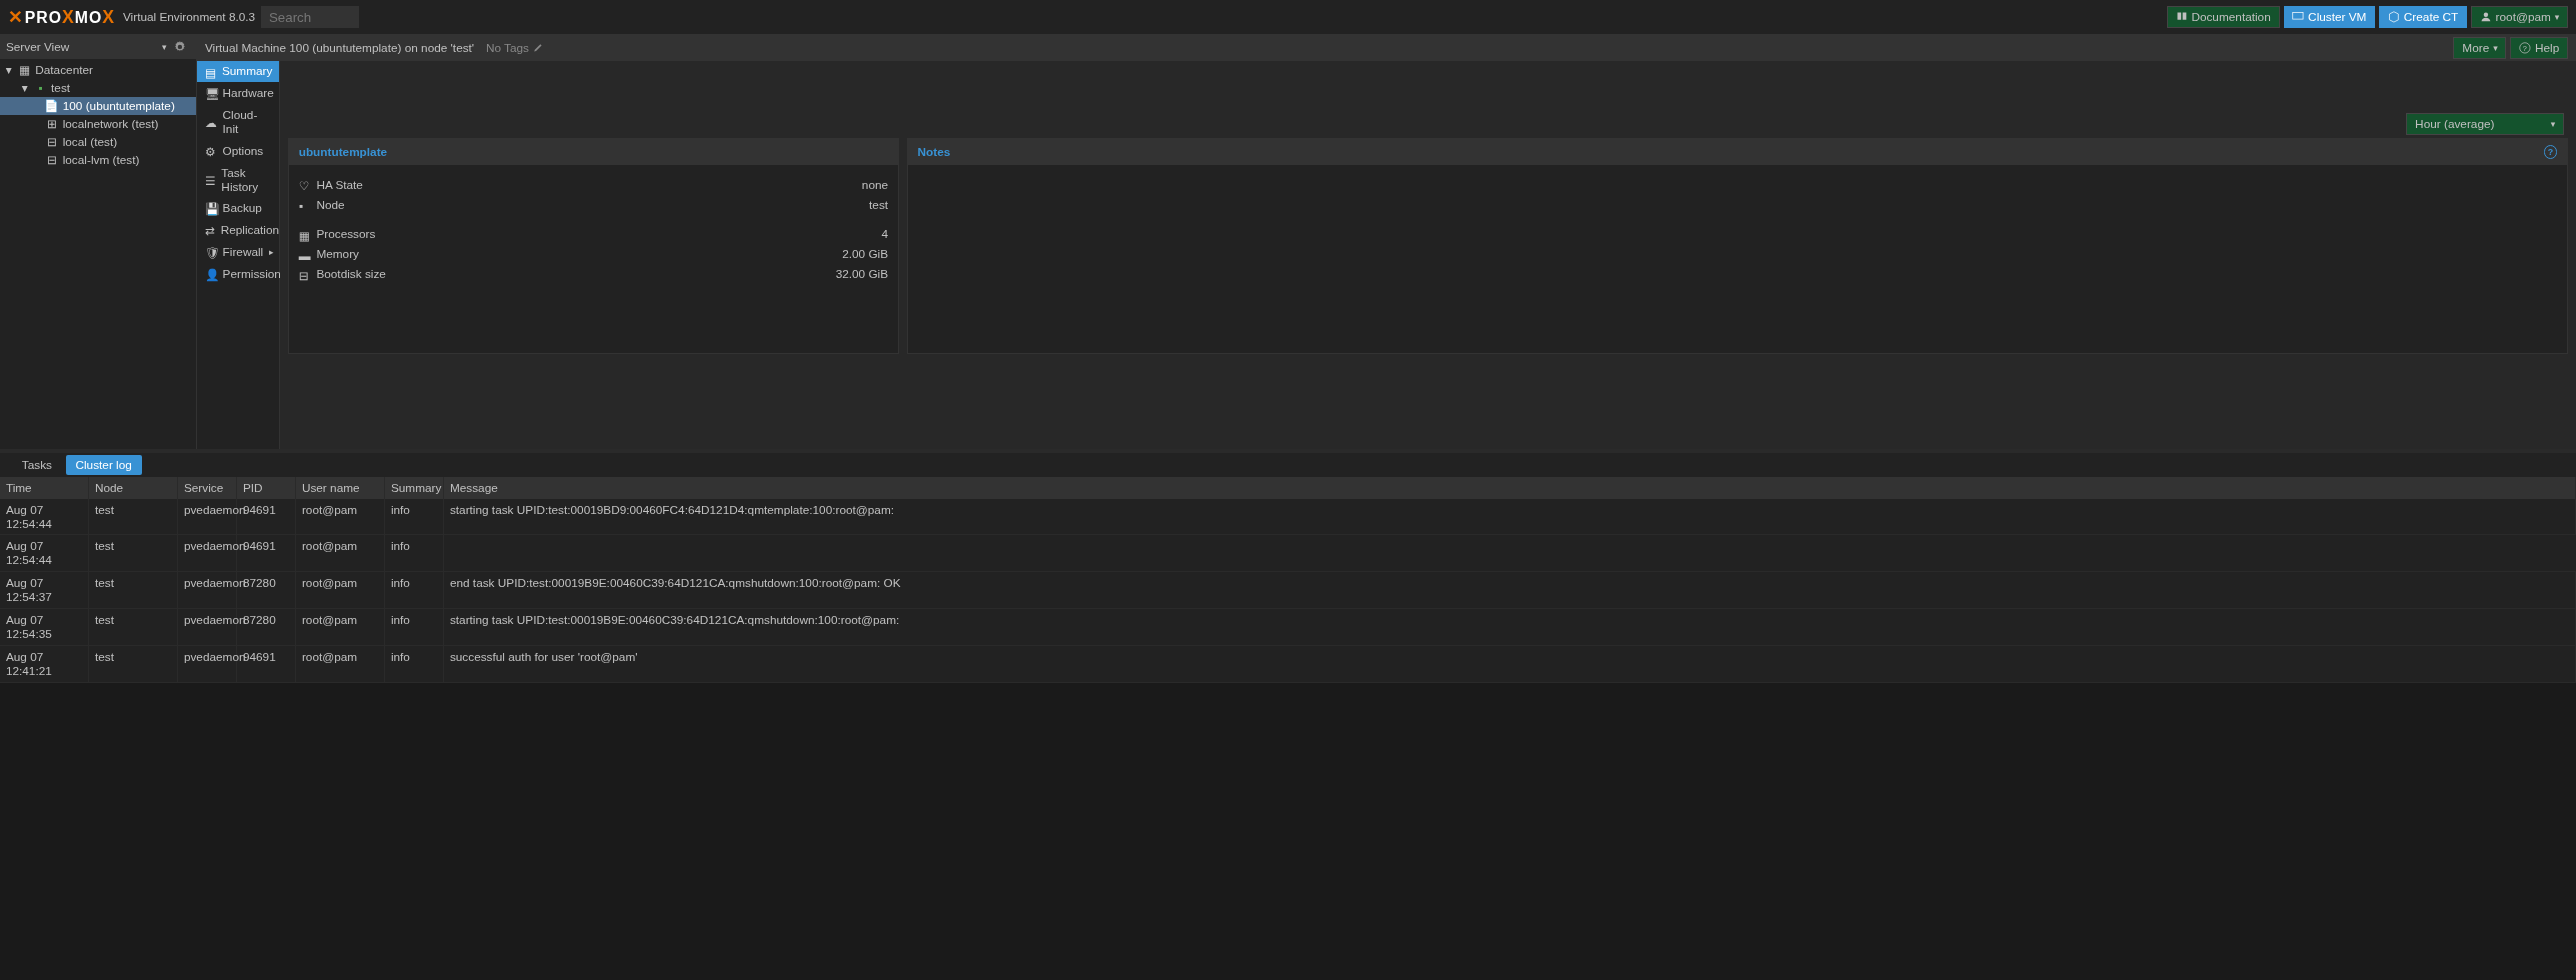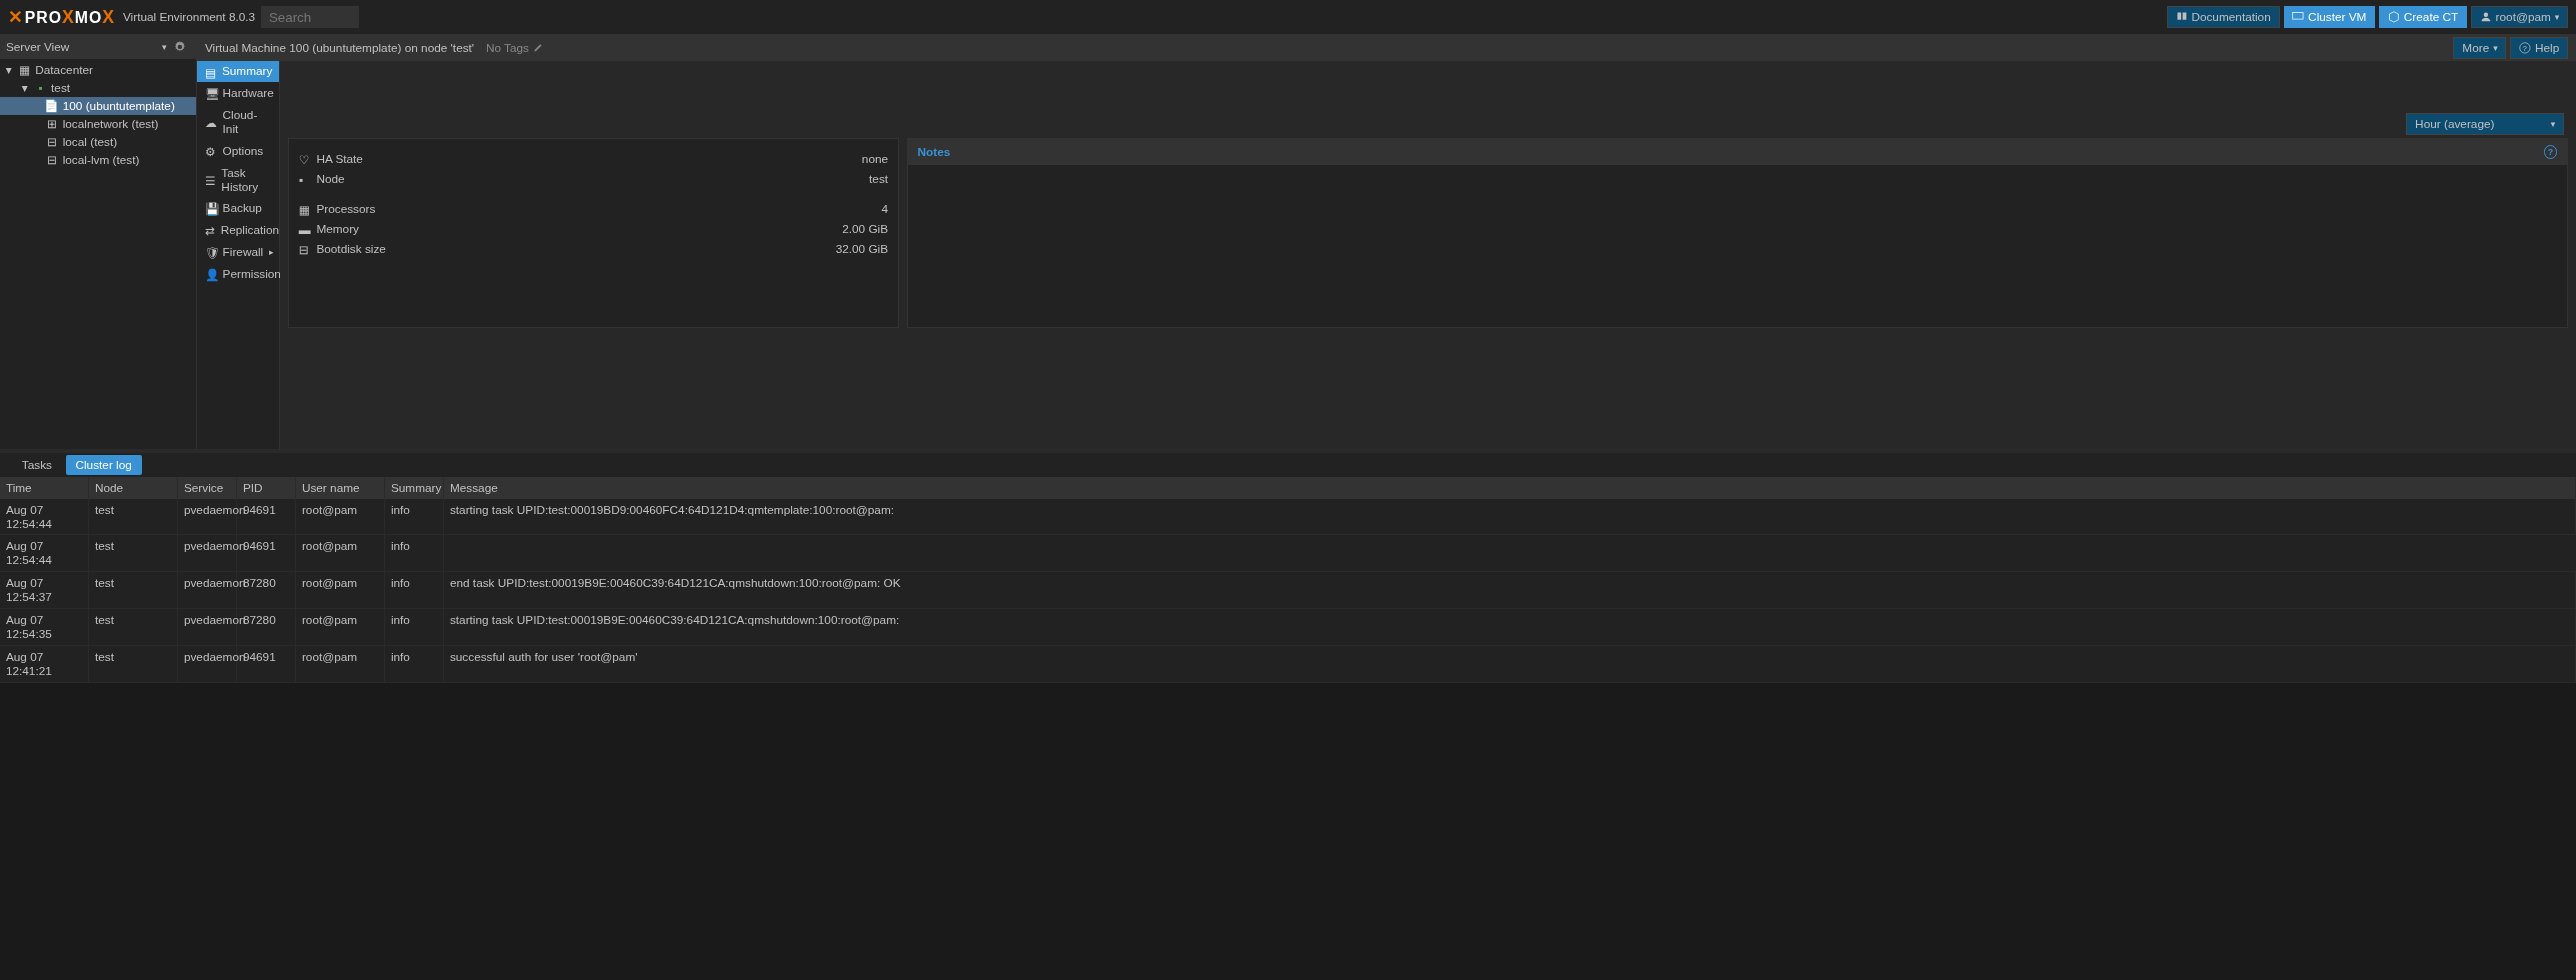--- a/index.html
+++ b/index.html
@@ -5,21 +5,21 @@
 * { margin: 0; padding: 0; box-sizing: border-box; }
 body { background: #000; font-family: Arial, sans-serif; font-size: 11.8px; color: #c0c0c0; overflow: hidden; }
 .viewport { width: 2576px; height: 981px; background: #1a1a1a; position: relative; }
 .topbar { height: 35px; background: #222; display: flex; align-items: center; padding: 0 7.9px; border-bottom: 1px solid #333; }
 .logo { display: flex; align-items: center; gap: 2px; }
 .logo-x { color: #e57000; font-weight: bold; font-size: 17.7px; }
 .logo-text { color: #fff; font-weight: bold; font-size: 15.8px; letter-spacing: 1px; }
 .ve-label { color: #c0c0c0; margin-left: 7.9px; font-size: 11.8px; }
 .search-box { background: #333; border: none; color: #aaa; padding: 3.9px 7.9px; width: 98px; margin-left: 5.9px; height: 21.7px; }
 .topbar-right { margin-left: auto; display: flex; gap: 3.9px; align-items: center; }
-.btn { background: #0c4a6e; border: 1px solid #444; color: #c0c0c0; padding: 3px 7.9px; cursor: pointer; display: flex; align-items: center; gap: 3.9px; font-size: 11.8px; }
+.btn { background: #14532d; border: 1px solid #444; color: #c0c0c0; padding: 3px 7.9px; cursor: pointer; display: flex; align-items: center; gap: 3.9px; font-size: 11.8px; }
 .btn-blue { background: #3892d4; border-color: #3892d4; color: #fff; }
 .btn svg { width: 11.8px; height: 11.8px; }
 .main-row { display: flex; height: 414px; }
 .sidebar-left { width: 197px; background: #222; border-right: 1px solid #333; }
 .server-view-hdr { height: 23.6px; background: #333; display: flex; align-items: center; padding: 0 5.9px; justify-content: space-between; }
 .gear-btn { width: 19.7px; height: 19.7px; background: #333; display: flex; align-items: center; justify-content: center; cursor: pointer; margin-left: 3.9px; }
 .tree { padding: 2px 0; }
 .tree-item { display: flex; align-items: center; padding: 2px 3.9px; cursor: pointer; gap: 3.9px; }
 .tree-item.selected { background: #4a6a8a; color: #fff; }
 .tree-toggle { width: 9.8px; text-align: center; }
@@ -213,20 +213,23 @@
 
         <div class="vm-summary">
           <div class="summary-toolbar">
             <button class="btn" style="width:158px;justify-content:space-between">
               <span>Hour (average)</span>
               <span class="chevron">▾</span>
             </button>
           </div>
           <div class="panels-row">
             <div class="panel" style="flex:0 0 611px">
+              <div class="panel-header">
+                <span>ubuntutemplate</span>
+              </div>
               <div class="panel-body">
                 <div class="info-row">
                   <span class="label">
                       <span class="info-icon">♡</span>
                       <span>HA State</span>
                     </span>
                   <span class="value">none</span>
                 </div>
                 <div class="info-row">
                   <span class="label">

